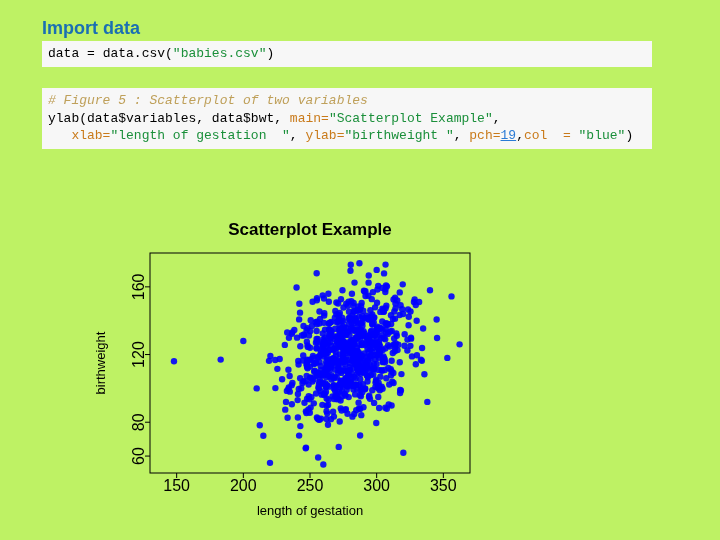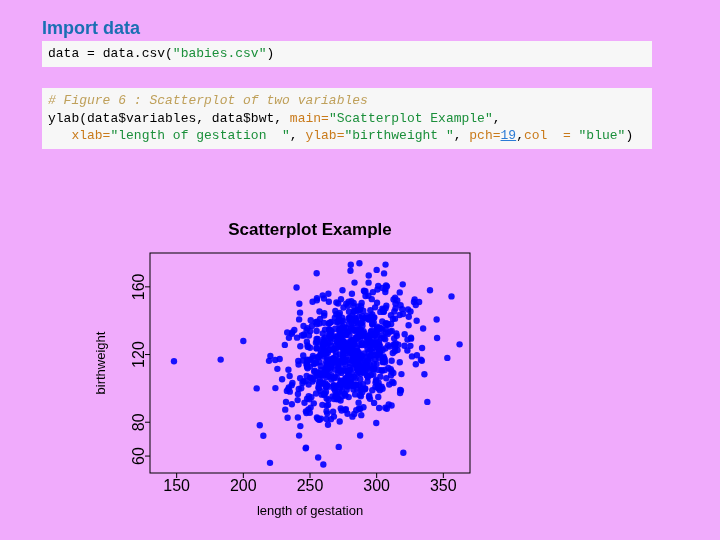--- a/index.html
+++ b/index.html
@@ -1,16 +1,16 @@
 <!DOCTYPE html>
 <html><head>
 <meta charset="utf-8">
 <style>
   html,body{margin:0;padding:0;background:#fff;font-family:Arial,Helvetica,sans-serif;}
-  .page{width:720px;height:540px;position:relative;background:#f0abfc;overflow:hidden;}
+  .page{width:720px;height:540px;position:relative;background:#bef264;overflow:hidden;}
   h2.section{color:#1a6fb3;font-size:18px;font-weight:bold;margin:0 0 2px 0;}
   .block1{position:absolute;left:42px;top:18px;width:610px;}
   .block2{position:absolute;left:42px;top:88px;width:610px;}
   pre.code{margin:0;background:#f7f7f7;border:0;padding:4px 6px;font-family:"Courier New",Courier,monospace;font-size:13px;line-height:1.35;white-space:pre;color:#000;}
   .tok-assign{color:#000;}
   .tok-fn{color:#000;}
   .tok-str{color:#1a8f3a;}
   .tok-comment{color:#bfa05a;font-style:italic;}
   .tok-arg{color:#c97a1a;}
   .tok-num{color:#2a7bd6;text-decoration:underline;}
@@ -22,21 +22,21 @@
 </head>
 <body>
 <div class="page">
 
 <div class="block1">
   <h2 class="section">Import data</h2>
   <pre class="code" id="code-import"><span class="tok-assign">data </span><span class="tok-assign">= </span><span class="tok-fn">data.csv</span><span class="">(</span><span class="tok-str">"babies.csv"</span><span class="">)</span></pre>
 </div>
 
 <div class="block2">
-  <pre class="code" id="code-graphical"><span class="tok-comment"># Figure 6 : Scatterplot of two variables</span>
+  <pre class="code" id="code-graphical"><span class="tok-comment"># Figure 5 : Scatterplot of two variables</span>
 <span class="tok-fn">ylab</span><span class="">(data$variables, data$bwt, </span><span class="tok-arg">main=</span><span class="tok-str">"Scatterplot Example"</span><span class="">,</span>
 <span class="">   </span><span class="tok-arg">xlab=</span><span class="tok-str">"length of gestation  "</span><span class="">, </span><span class="tok-arg">ylab=</span><span class="tok-str">"birthweight "</span><span class="">, </span><span class="tok-arg">pch=</span><span class="tok-num">19</span><span class="">,</span><span class="tok-arg">col  = </span><span class="tok-str">"blue"</span><span class="">)</span></pre>
 </div>
 
 <div class="plot-wrap">
   <svg id="chart" width="430" height="340">
         <text x="240" y="22" text-anchor="middle" class="chart-title">Scatterplot Example</text>
         <rect x="80" y="40" width="320" height="220" fill="none" stroke="#000" stroke-width="1"></rect>
         <line x1="106.66666666666666" y1="260" x2="106.66666666666666" y2="265" stroke="#000"></line>
         <text x="106.66666666666666" y="278" text-anchor="middle" class="axis">150</text>

